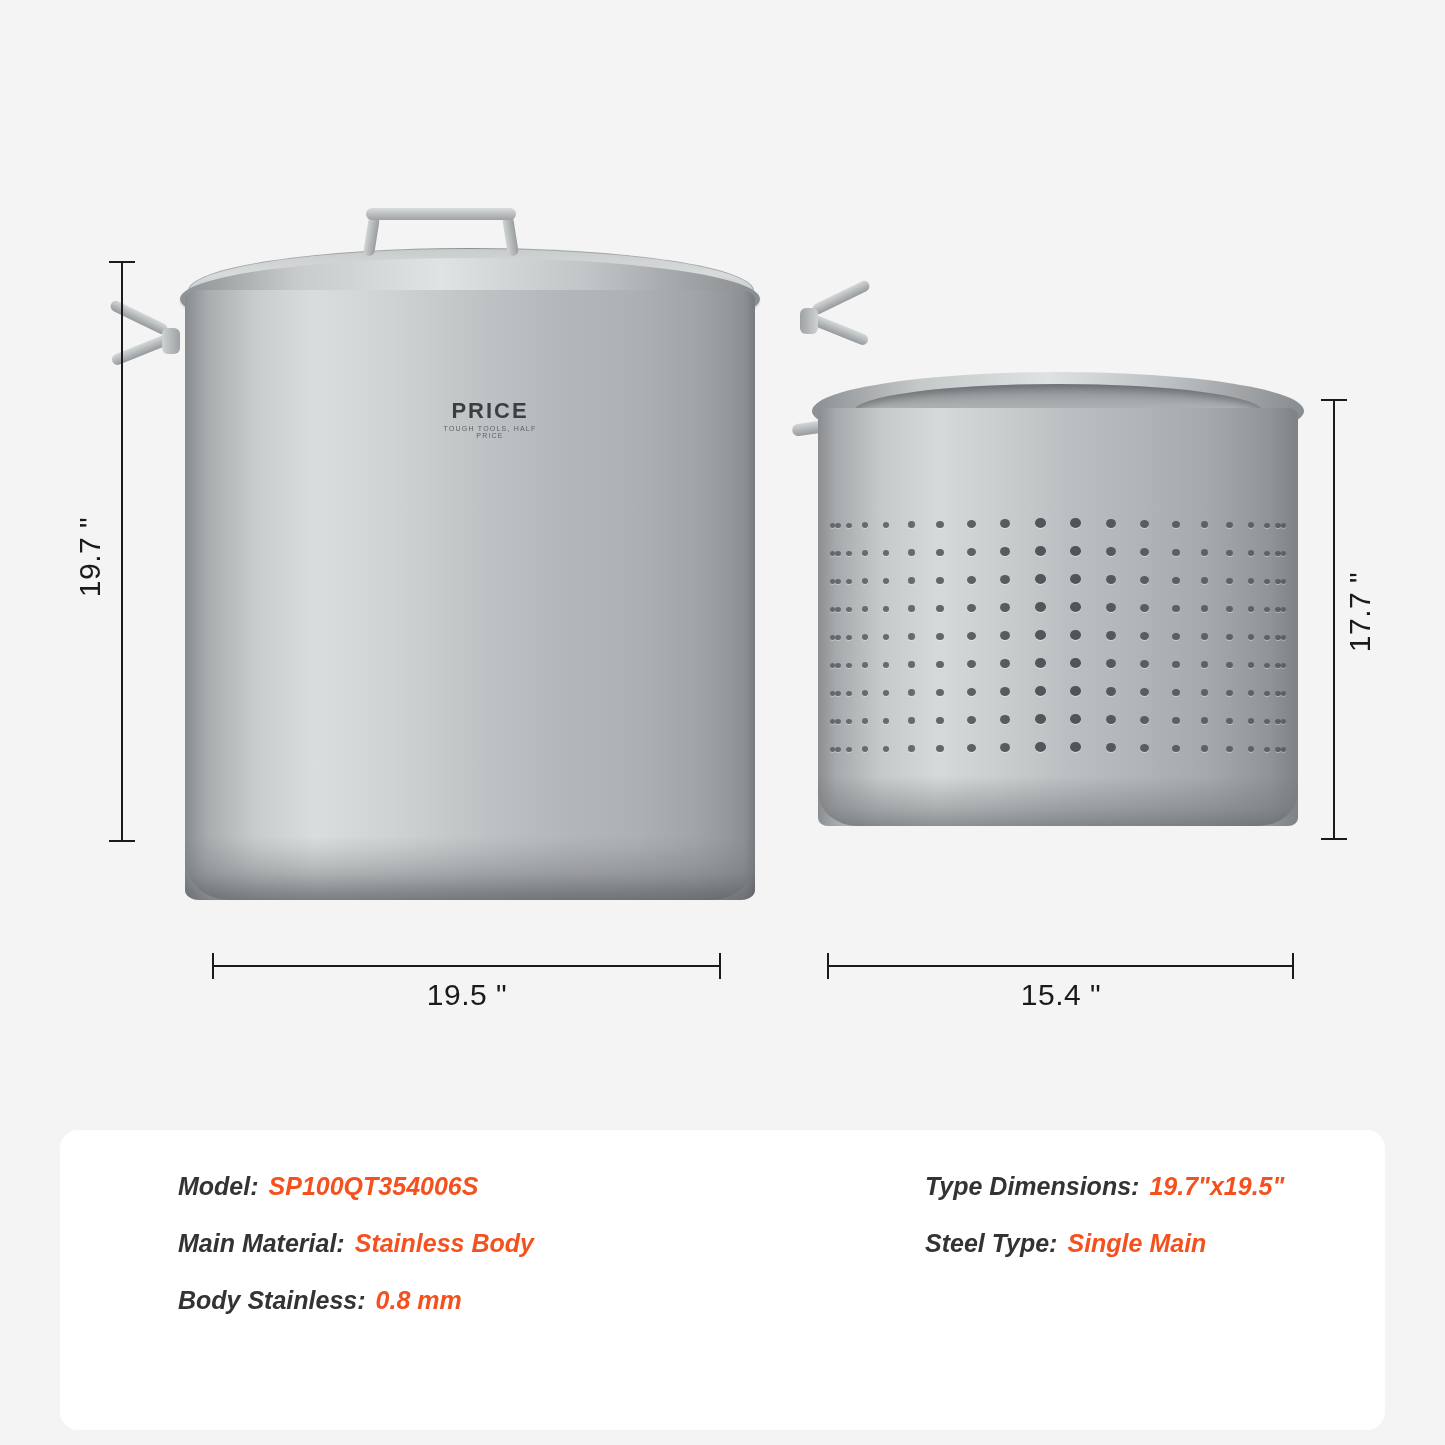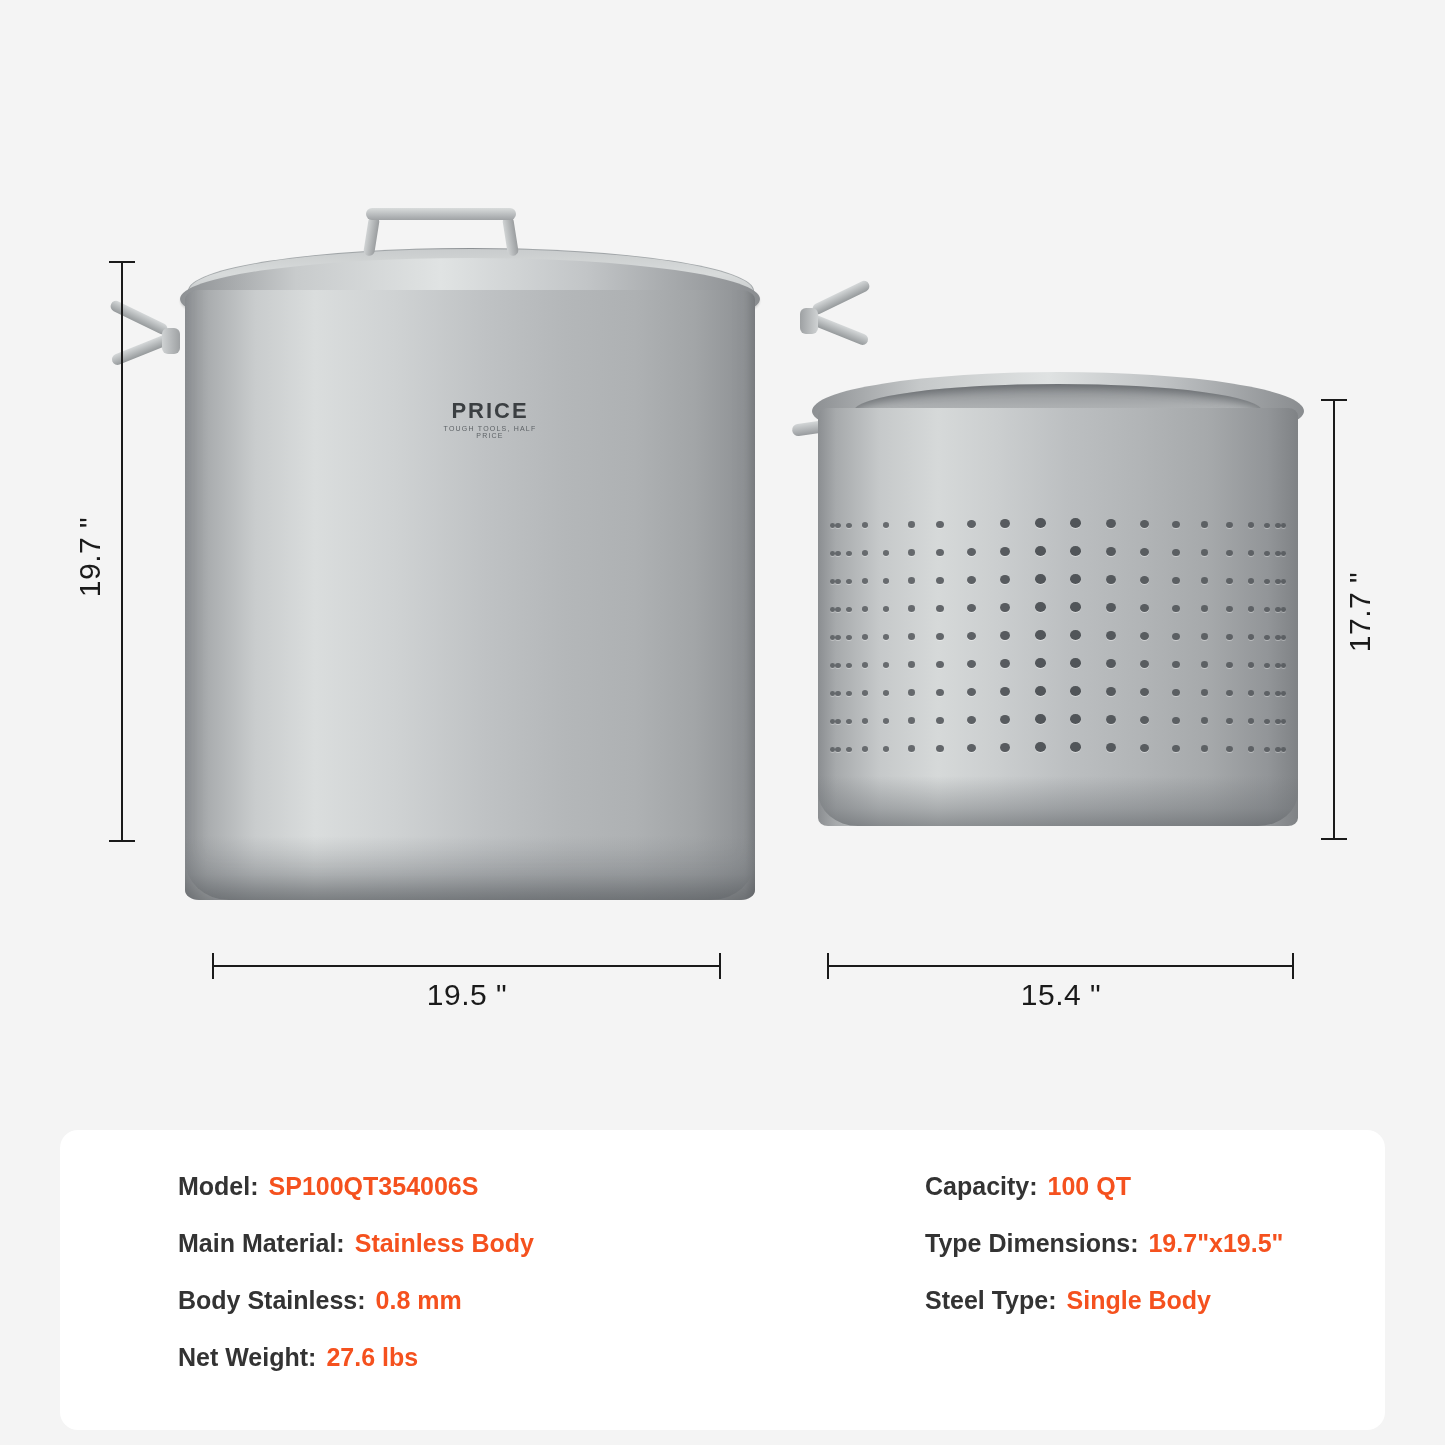--- a/index.html
+++ b/index.html
@@ -276,20 +276,21 @@
 
   
   .spec-card {
     position: absolute;
     left: 60px;
     top: 1130px;
     width: 1325px;
     height: 300px;
     background: #ffffff;
     border-radius: 18px;
+    font-style: italic;
   }
   .spec-col {
     position: absolute;
     top: 42px;
   }
   .spec-col.left { left: 118px; }
   .spec-col.right { left: 865px; }
   .spec-row {
     display: flex;
     align-items: baseline;
@@ -562,34 +563,26 @@
           <span class="spec-val">SP100QT354006S</span>
         </div>
         <div class="spec-row">
           <span class="spec-key">Main Material:</span>
           <span class="spec-val">Stainless Body</span>
         </div>
         <div class="spec-row">
           <span class="spec-key">Body Stainless:</span>
           <span class="spec-val">0.8 mm</span>
         </div>
-        <div class="spec-row">
-          <span class="spec-key">Net Weight:</span>
-          <span class="spec-val">27.6 lbs</span>
-        </div>
       </div>
     <div class="spec-col right" id="spec-right">
-        <div class="spec-row">
-          <span class="spec-key">Capacity:</span>
-          <span class="spec-val">100 QT</span>
-        </div>
         <div class="spec-row">
           <span class="spec-key">Type Dimensions:</span>
           <span class="spec-val">19.7"x19.5"</span>
         </div>
         <div class="spec-row">
           <span class="spec-key">Steel Type:</span>
-          <span class="spec-val">Single Body</span>
+          <span class="spec-val">Single Main</span>
         </div>
       </div>
   </div>
 
 </div>
 
 </body></html>

